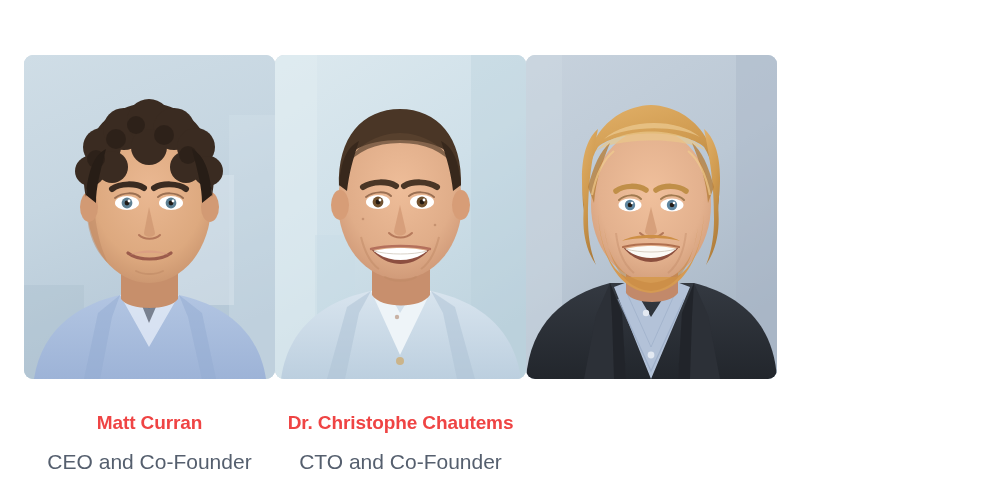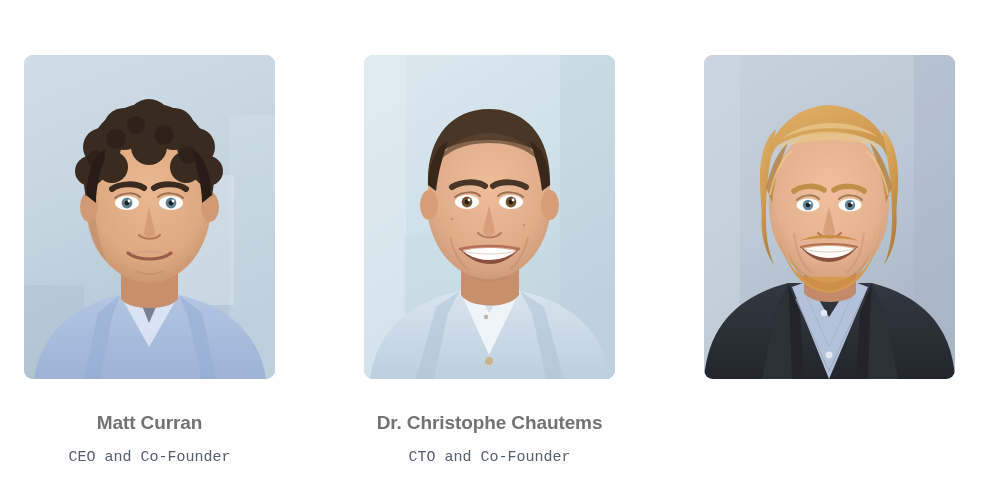--- a/index.html
+++ b/index.html
@@ -23,55 +23,53 @@
     justify-content: flex-start;
     padding: 55px 24px 0 24px;
   }
   .member-card {
     width: 251px;
     display: flex;
     flex-direction: column;
     align-items: center;
   }
   .member-card + .member-card {
-    margin-left: 89px;
   }
   .photo-frame {
     width: 251px;
     height: 324px;
     border-radius: 9px;
     overflow: hidden;
     position: relative;
     background: #c8d8e2;
     line-height: 0;
   }
   .photo-frame svg {
     display: block;
     width: 251px;
     height: 324px;
   }
   .member-name {
     margin-top: 33px;
     font-size: 19px;
     font-weight: bold;
-    color: #737373;
+    color: #ef4444;
     letter-spacing: -0.1px;
     text-align: center;
     line-height: 1.2;
     white-space: nowrap;
   }
   .member-role {
     margin-top: 14px;
-    font-size: 15px;
+    font-size: 21px;
     font-weight: normal;
     color: #555f6e;
     text-align: center;
     line-height: 1.2;
     white-space: nowrap;
-    font-family: Liberation Mono, monospace;
   }
 </style>
 </head>
 <body>
 
 <div class="team-section">
 
   <div class="member-card">
     <div class="photo-frame">
       <svg viewBox="0 0 251 324" xmlns="http://www.w3.org/2000/svg" aria-hidden="true">

